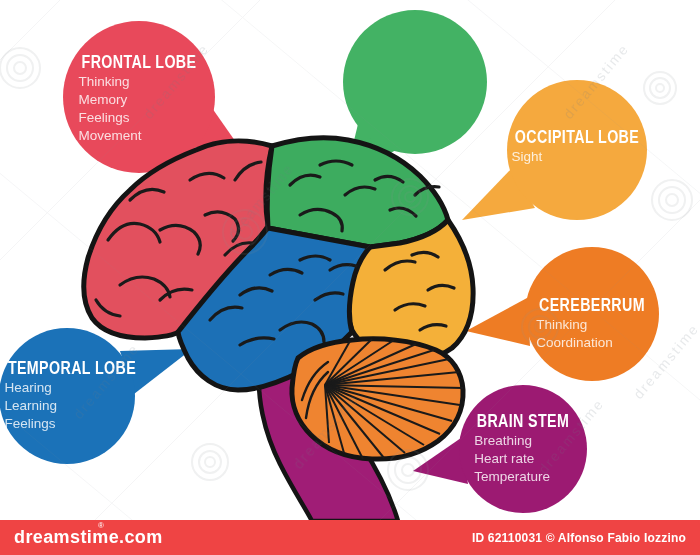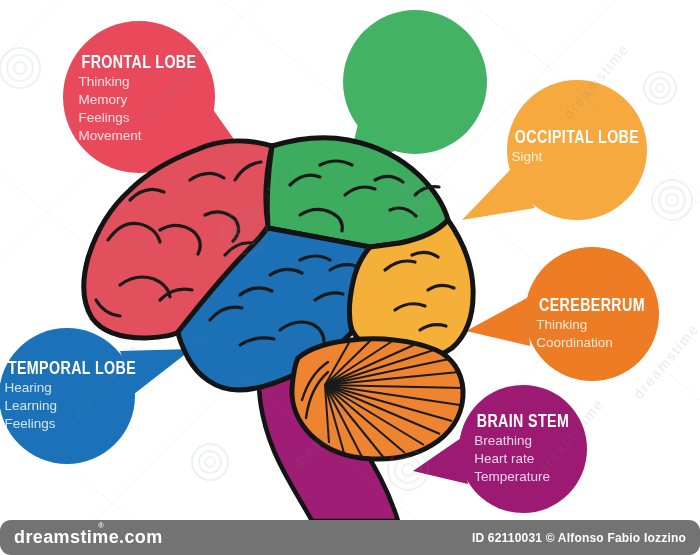--- a/index.html
+++ b/index.html
@@ -226,21 +226,21 @@
       <text class="wm-text" transform="translate(235,240) rotate(-50)">dreamstime</text>
       <text class="wm-text" transform="translate(570,120) rotate(-50)">dreamstime</text>
       <text class="wm-text" transform="translate(80,420) rotate(-50)">dreamstime</text>
       <text class="wm-text" transform="translate(545,475) rotate(-50)">dreamstime</text>
       <text class="wm-text" transform="translate(300,470) rotate(-50)">dreamstime</text>
       <text class="wm-text" transform="translate(150,120) rotate(-50)">dreamstime</text>
       <text class="wm-text" transform="translate(640,400) rotate(-50)">dreamstime</text>
     </g>
   </svg>
 
-  <div class="footer" style="background: #737373; border-radius: 11px;">
+  <div class="footer" style="background: #ef4444;">
     <div class="footer-logo">
       <span>dreamstime.com</span>
       <span class="reg">®</span>
     </div>
     <div class="footer-credit">ID 62110031 © Alfonso Fabio Iozzino</div>
   </div>
 
 </div>
 
 </body></html>

